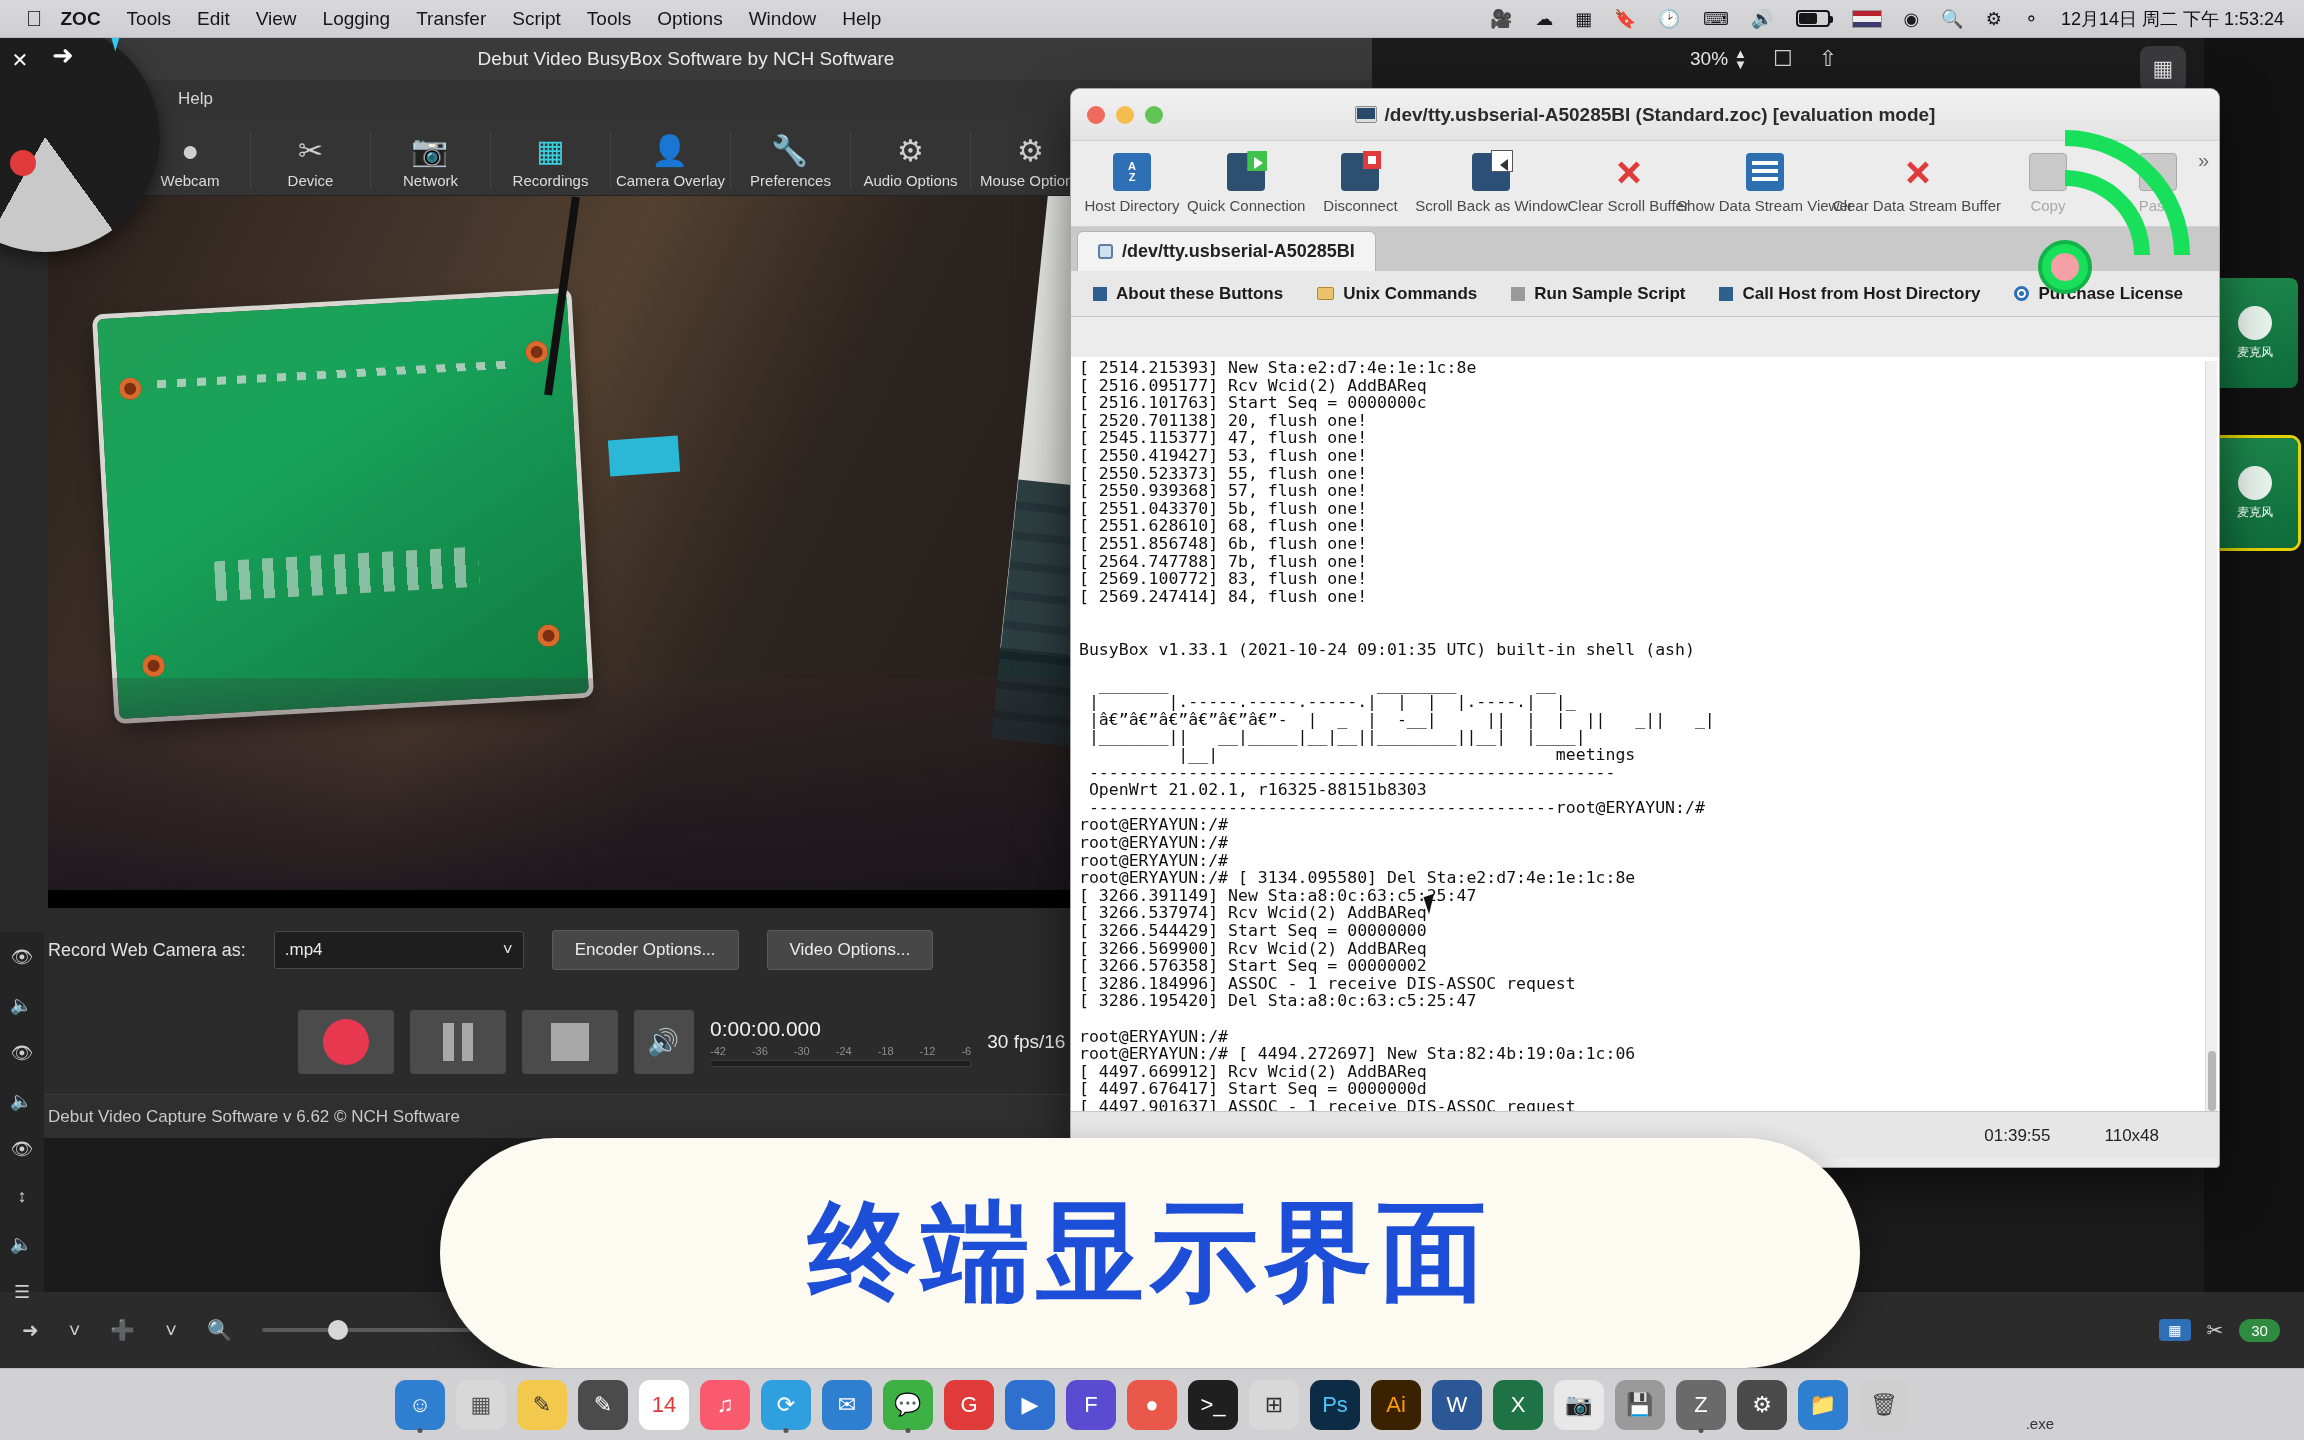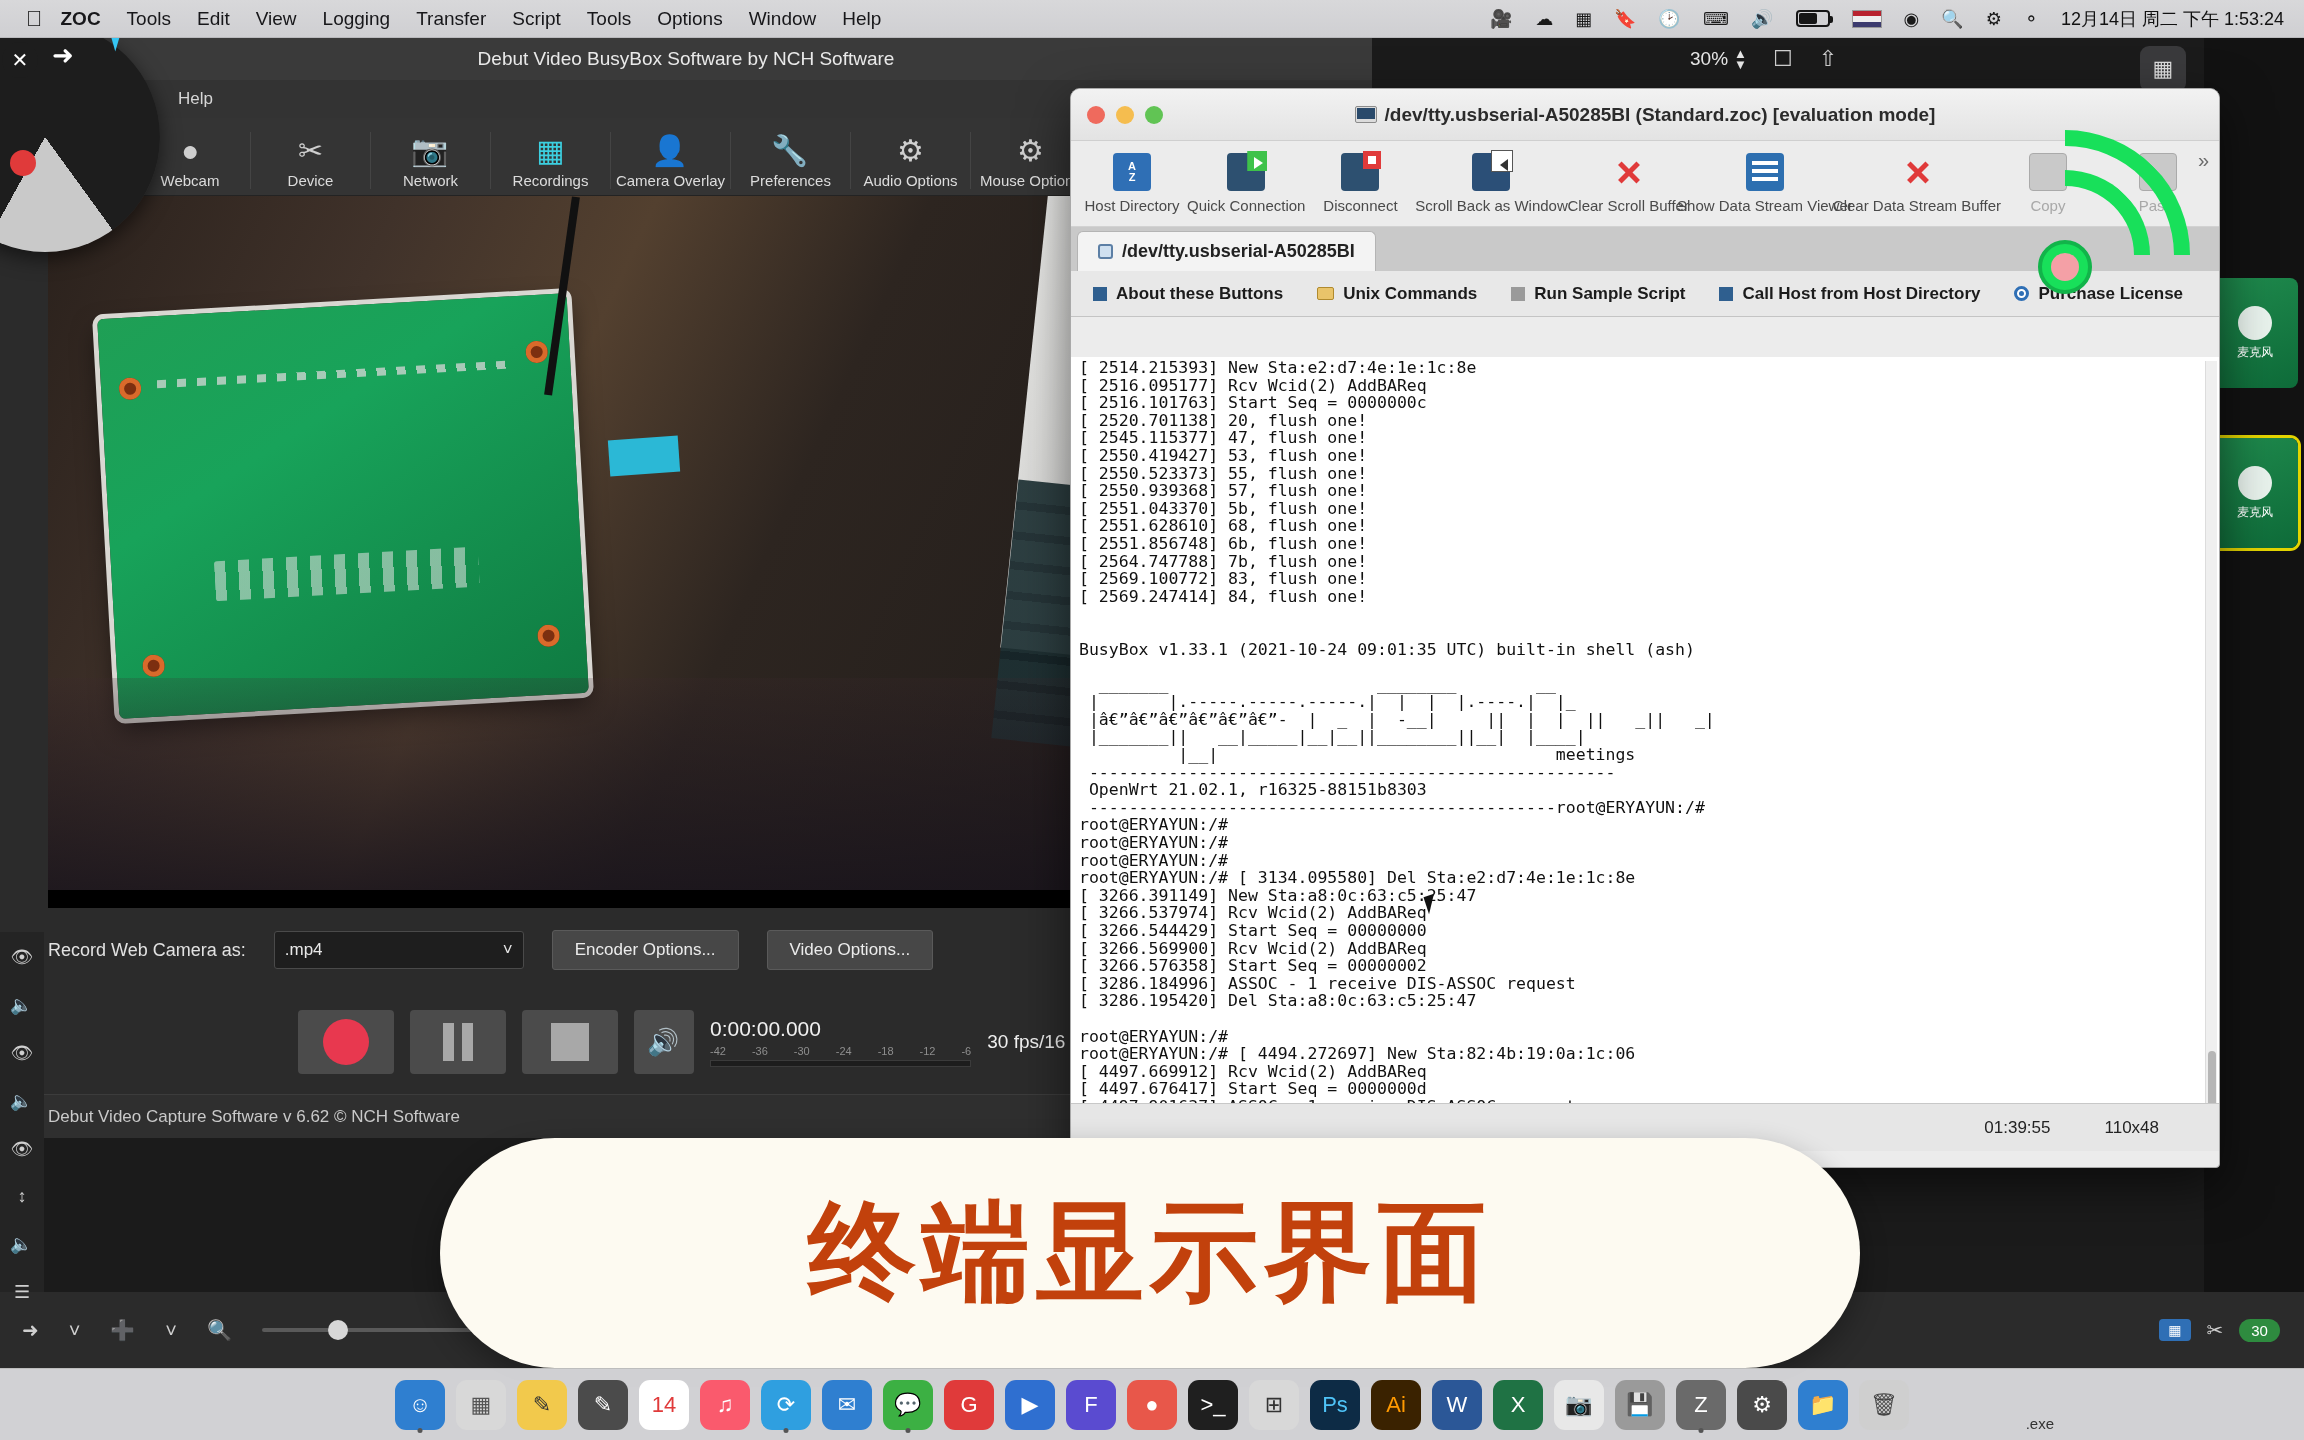--- a/index.html
+++ b/index.html
@@ -209,21 +209,21 @@
     position:absolute;left:0;right:0;top:268px;bottom:48px;background:#fff;overflow:hidden;
     padding:2px 0 0 8px;
   }
   .zoc-term pre{
     font-family:"DejaVu Sans Mono","Liberation Mono",monospace;
     font-size:16.5px; line-height:17.6px; color:#111; white-space:pre; letter-spacing:0px;
   }
   .zoc-scroll{position:absolute;right:2px;top:272px;bottom:52px;width:12px;background:#efefef;border-left:1px solid #dcdcdc;}
   .zoc-scroll i{position:absolute;left:2px;bottom:4px;width:8px;height:60px;border-radius:4px;background:#b6b6b6;display:block;}
   .zoc-statusbar{
-    position:absolute;left:0;right:0;bottom:16px;height:48px;background:#e6e6e6;border-top:1px solid #c8c8c8;
+    position:absolute;left:0;right:0;bottom:8px;height:48px;background:#e6e6e6;border-top:1px solid #c8c8c8;
     display:flex;align-items:center;justify-content:flex-end;gap:54px;padding-right:60px;
     font-size:17px;color:#232323;
   }
   .term-cursor{position:absolute;left:355px;top:538px;width:0;height:0;
     border-left:11px solid #111;border-bottom:18px solid transparent;transform:rotate(-18deg);}
 
   
   .wifi{position:absolute;left:1930px;top:100px;width:290px;height:230px;z-index:70;pointer-events:none;}
   .wifi .arc{position:absolute;border:16px solid #18e05a;border-radius:50%;
     border-bottom-color:transparent;border-left-color:transparent;border-right-color:transparent;}
@@ -233,21 +233,21 @@
     background:#18e05a;border:4px solid #12b44a;}
   .wdot i{display:block;position:absolute;inset:9px;border-radius:50%;background:#f4a0a6;}
 
   
   .caption{
     position:absolute; left:440px; top:1138px; width:1420px; height:230px;
     background:#fdfaf1; border-radius:120px; z-index:80;
     display:flex; align-items:center; justify-content:center;
     box-shadow:0 10px 28px rgba(0,0,0,.3);
   }
-  .caption span{font-size:108px;font-weight:bold;color:#c2410c;letter-spacing:6px;
+  .caption span{font-size:108px;font-weight:bold;color:#1d4ed8;letter-spacing:6px;
     font-family:"DejaVu Sans","Liberation Sans",sans-serif;}
 
   
   .timeline{
     position:absolute;left:0;bottom:72px;width:2304px;height:76px;background:#2b2b2b;z-index:20;
     display:flex;align-items:center;padding-left:22px;gap:30px;
   }
   .tl-ico{color:#cfcfcf;font-size:20px;}
   .tl-slider{width:250px;height:4px;background:#5a5a5a;border-radius:2px;position:relative;}
   .tl-slider i{position:absolute;left:66px;top:-8px;width:20px;height:20px;border-radius:50%;background:#d7d7d7;display:block;}

